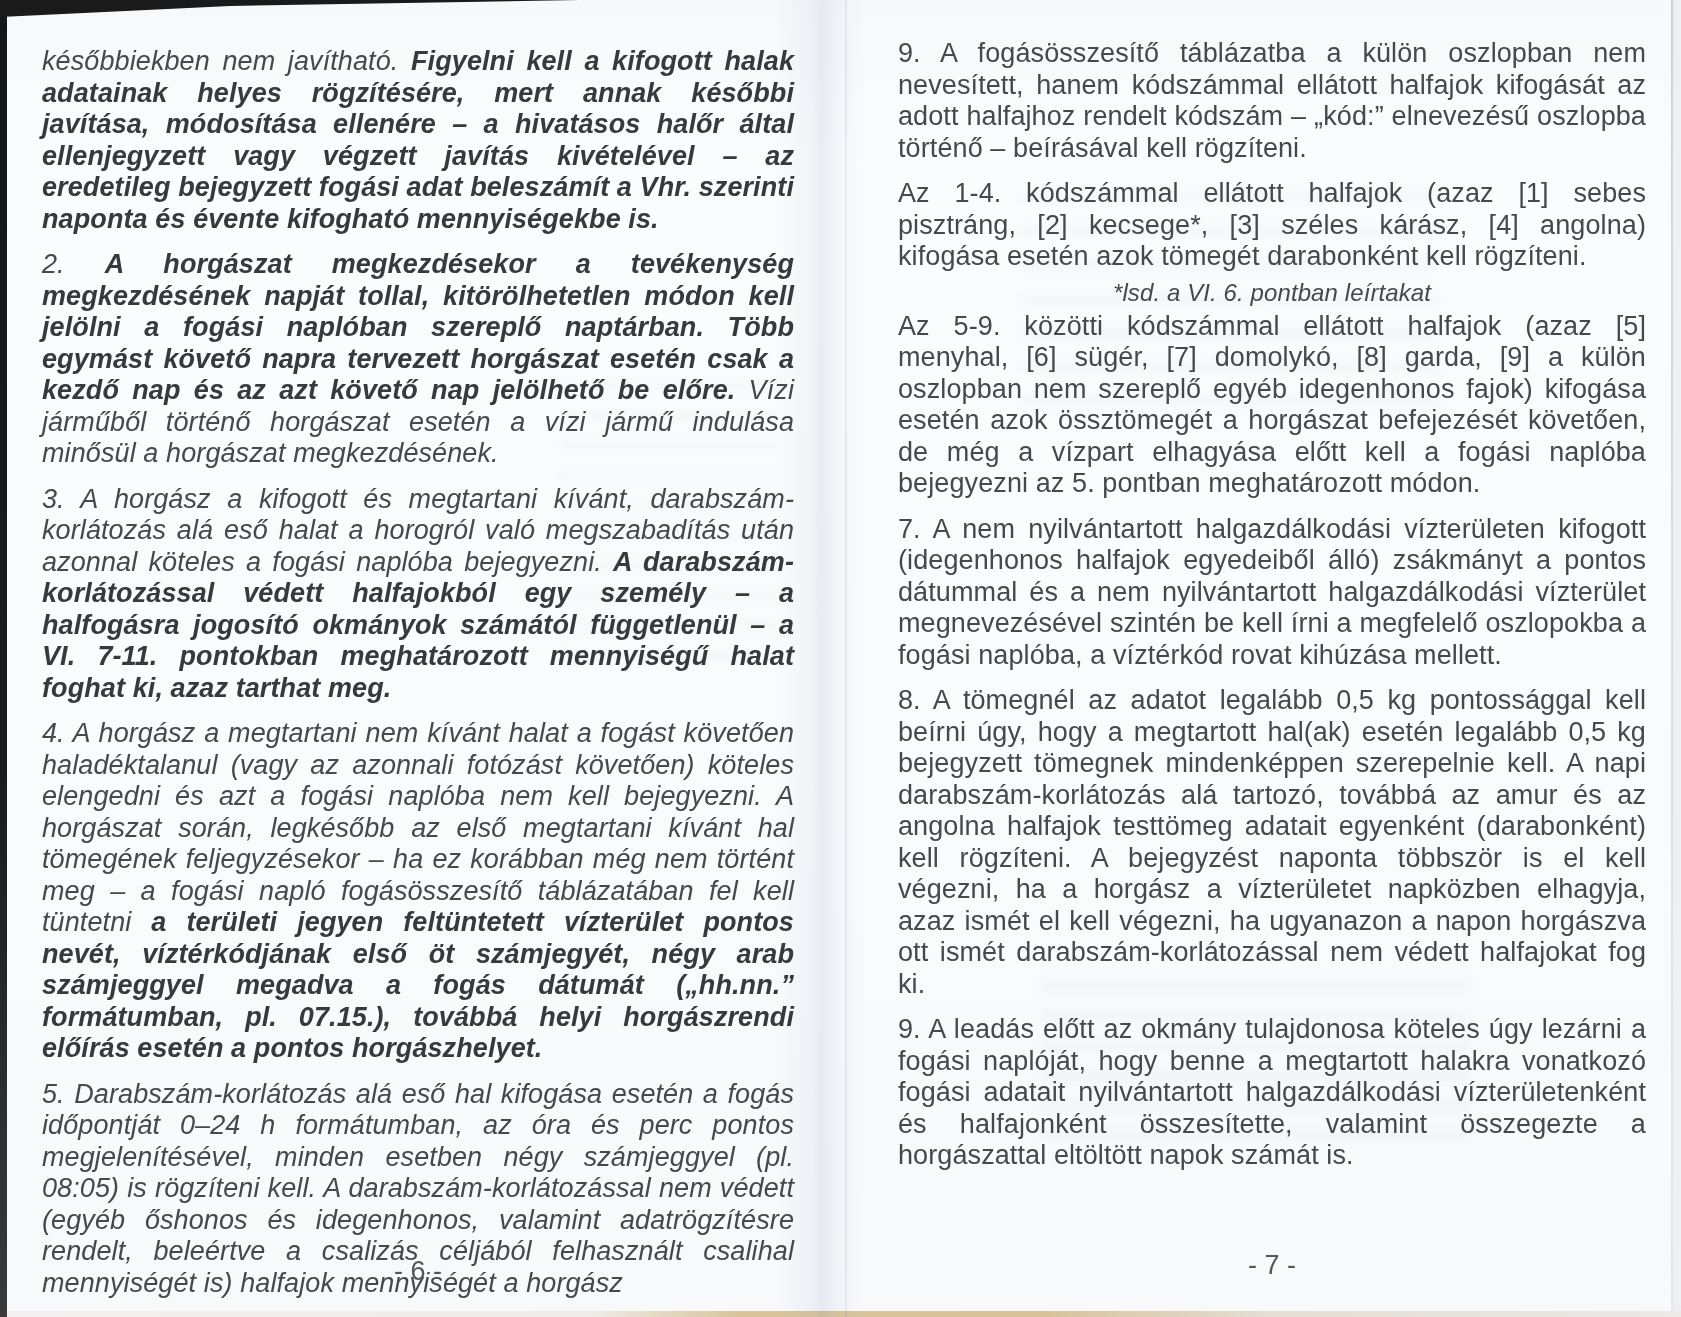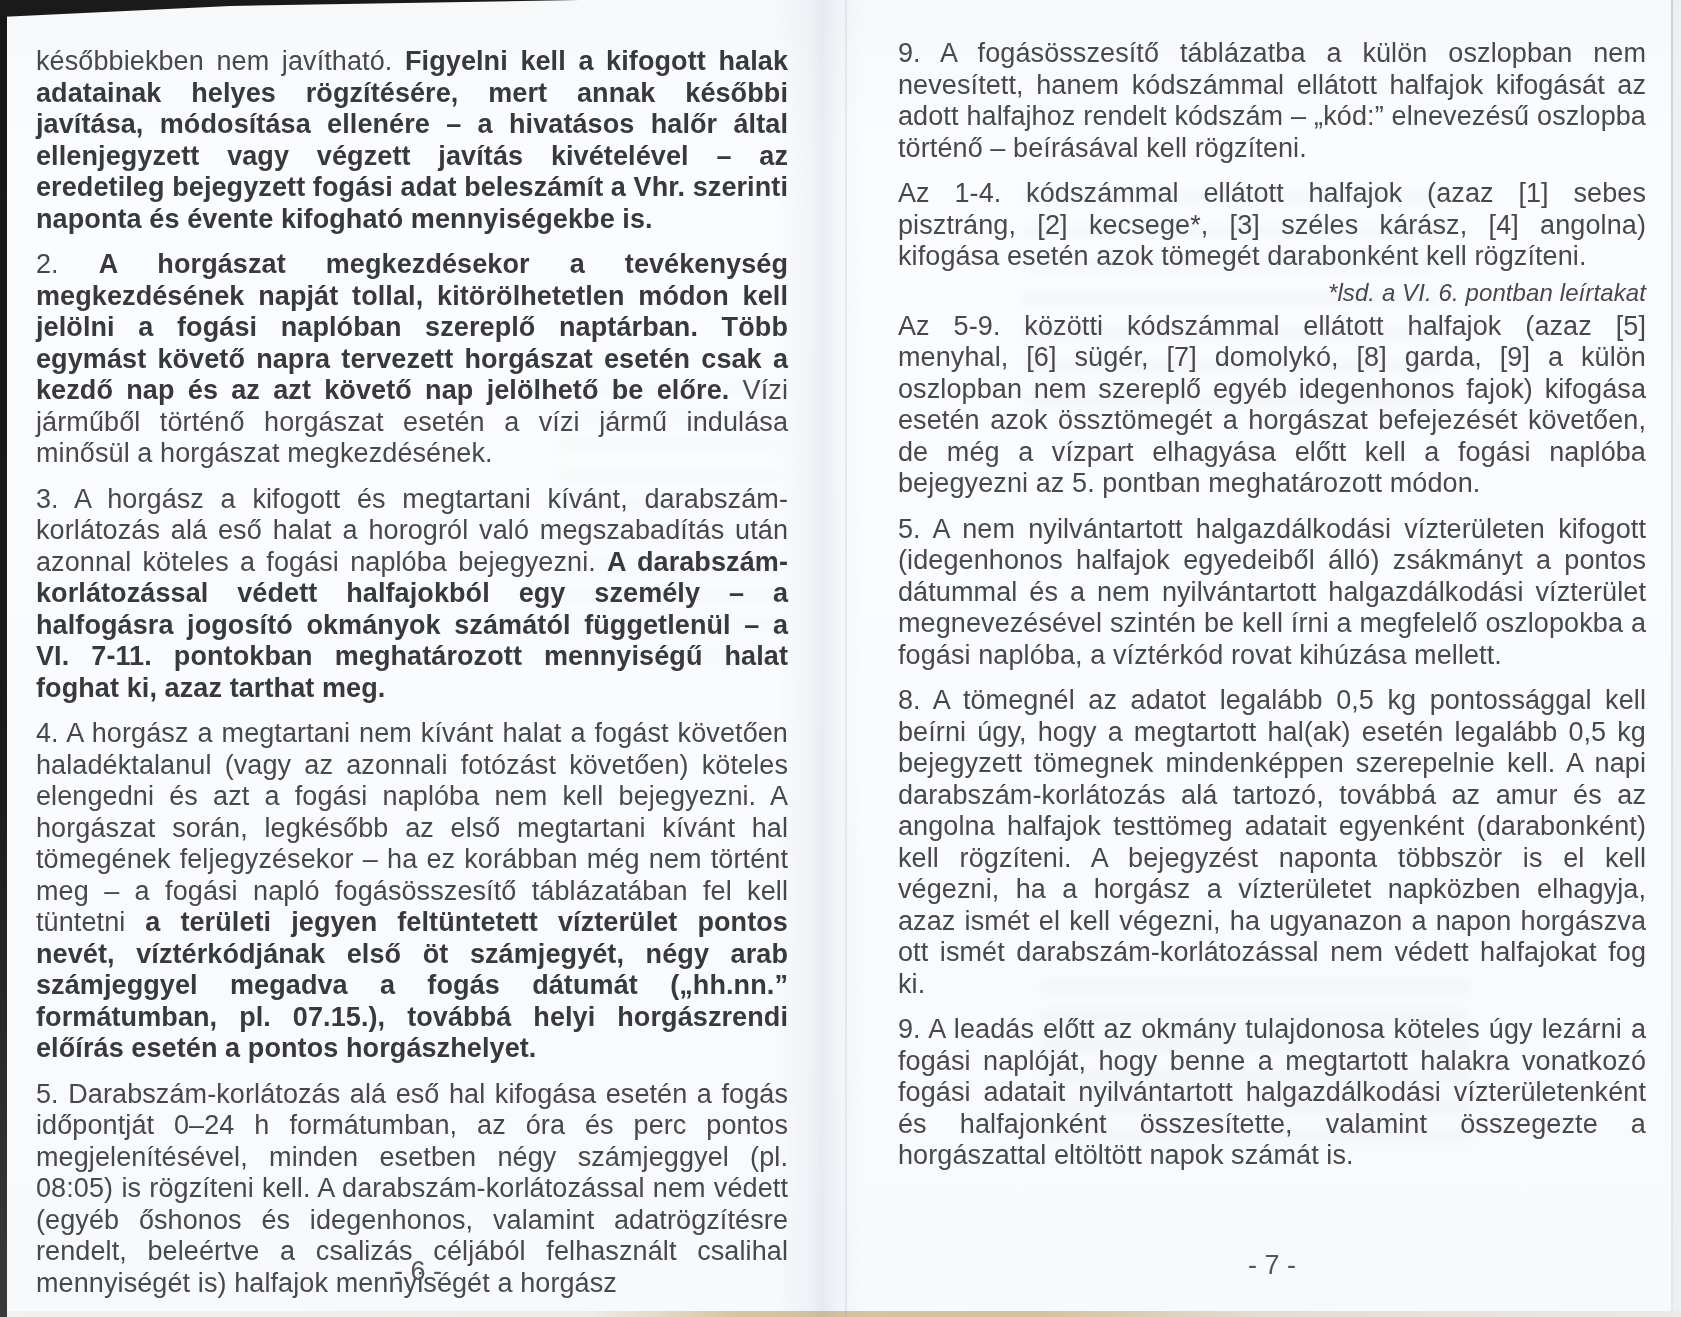--- a/index.html
+++ b/index.html
@@ -30,25 +30,25 @@
   .ghost{position:absolute;filter:blur(4px);pointer-events:none;}
   .ghost.g1{left:1020px;top:190px;width:420px;height:240px;
     background:repeating-linear-gradient(180deg,rgba(140,160,195,.05) 0 14px,rgba(0,0,0,0) 14px 34px);}
   .ghost.g2{left:1040px;top:980px;width:430px;height:160px;
     background:repeating-linear-gradient(180deg,rgba(140,160,195,.05) 0 12px,rgba(0,0,0,0) 12px 30px);}
   .ghost.g3{left:560px;top:380px;width:220px;height:300px;
     background:repeating-linear-gradient(180deg,rgba(150,165,150,.04) 0 12px,rgba(0,0,0,0) 12px 30px);}
   
   .page-text{position:absolute;color:#47474e;font-size:27px;line-height:31.5px;
     text-align:justify;letter-spacing:.1px;}
-  .page-text.left{left:36px;top:46px;width:752px;}
+  .page-text.left{left:42px;top:46px;width:752px;font-style:italic;}
   .page-text.right{left:898px;top:38px;width:748px;}
   .para{margin:0 0 14px 0;}
   .para.tight{margin-bottom:6px;}
-  .para.note{font-style:italic;font-size:24px;line-height:28px;margin:0 0 4px 0;text-align:right;}
+  .para.note{font-style:italic;font-size:24px;line-height:28px;margin:0 0 4px 0;text-align:center;}
   .bold{font-weight:700;color:#38383f;}
   .italic{font-style:italic;}
   .footer{position:absolute;color:#55555c;font-size:27px;text-align:center;}
   .footer.left{left:42px;top:1256px;width:752px;}
   .footer.right{left:898px;top:1250px;width:748px;}
 </style>
 </head>
 <body>
 
 <div class="scan">
@@ -72,19 +72,19 @@
       <p class="para"><span>4. A horgász a megtartani nem kívánt halat a fogást követően haladéktalanul (vagy az azonnali fotózást követően) köteles elengedni és azt a fogási naplóba nem kell bejegyezni. A horgászat során, legkésőbb az első megtartani kívánt hal tömegének feljegyzésekor – ha ez korábban még nem történt meg – a fogási napló fogásösszesítő táblázatában fel kell tüntetni </span><span class="bold">a területi jegyen feltüntetett vízterület pontos nevét, víztérkódjának első öt számjegyét, négy arab számjeggyel megadva a fogás dátumát („hh.nn.” formátumban, pl. 07.15.), továbbá helyi horgászrendi előírás esetén a pontos horgászhelyet.</span></p>
       <p class="para"><span>5. Darabszám-korlátozás alá eső hal kifogása esetén a fogás időpontját 0–24 h formátumban, az óra és perc pontos megjelenítésével, minden esetben négy számjeggyel (pl. 08:05) is rögzíteni kell. A darabszám-korlátozással nem védett (egyéb őshonos és idegenhonos, valamint adatrögzítésre rendelt, beleértve a csalizás céljából felhasznált csalihal mennyiségét is) halfajok mennyiségét a horgász</span></p>
     </div>
   <div class="footer left">- 6 -</div>
 
   <div class="page-text right">
       <p class="para"><span>9. A fogásösszesítő táblázatba a külön oszlopban nem nevesített, hanem kódszámmal ellátott halfajok kifogását az adott halfajhoz rendelt kódszám – „kód:” elnevezésű oszlopba történő – beírásával kell rögzíteni.</span></p>
       <p class="para tight"><span>Az 1-4. kódszámmal ellátott halfajok (azaz [1] sebes pisztráng, [2] kecsege*, [3] széles kárász, [4] angolna) kifogása esetén azok tömegét darabonként kell rögzíteni.</span></p>
       <p class="para note"><span class="italic">*lsd. a VI. 6. pontban leírtakat</span></p>
       <p class="para"><span>Az 5-9. közötti kódszámmal ellátott halfajok (azaz [5] menyhal, [6] sügér, [7] domolykó, [8] garda, [9] a külön oszlopban nem szereplő egyéb idegenhonos fajok) kifogása esetén azok össztömegét a horgászat befejezését követően, de még a vízpart elhagyása előtt kell a fogási naplóba bejegyezni az 5. pontban meghatározott módon.</span></p>
-      <p class="para"><span>5. A nem nyilvántartott halgazdálkodási vízterületen kifogott (idegenhonos halfajok egyedeiből álló) zsákmányt a pontos dátummal és a nem nyilvántartott halgazdálkodási vízterület megnevezésével szintén be kell írni a megfelelő oszlopokba a fogási naplóba, a víztérkód rovat kihúzása mellett.</span></p>
+      <p class="para"><span>7. A nem nyilvántartott halgazdálkodási vízterületen kifogott (idegenhonos halfajok egyedeiből álló) zsákmányt a pontos dátummal és a nem nyilvántartott halgazdálkodási vízterület megnevezésével szintén be kell írni a megfelelő oszlopokba a fogási naplóba, a víztérkód rovat kihúzása mellett.</span></p>
       <p class="para"><span>8. A tömegnél az adatot legalább 0,5 kg pontossággal kell beírni úgy, hogy a megtartott hal(ak) esetén legalább 0,5 kg bejegyzett tömegnek mindenképpen szerepelnie kell. A napi darabszám-korlátozás alá tartozó, továbbá az amur és az angolna halfajok testtömeg adatait egyenként (darabonként) kell rögzíteni. A bejegyzést naponta többször is el kell végezni, ha a horgász a vízterületet napközben elhagyja, azaz ismét el kell végezni, ha ugyanazon a napon horgászva ott ismét darabszám-korlátozással nem védett halfajokat fog ki.</span></p>
       <p class="para"><span>9. A leadás előtt az okmány tulajdonosa köteles úgy lezárni a fogási naplóját, hogy benne a megtartott halakra vonatkozó fogási adatait nyilvántartott halgazdálkodási vízterületenként és halfajonként összesítette, valamint összegezte a horgászattal eltöltött napok számát is.</span></p>
     </div>
   <div class="footer right">- 7 -</div>
 
 </div>
 
 </body></html>

